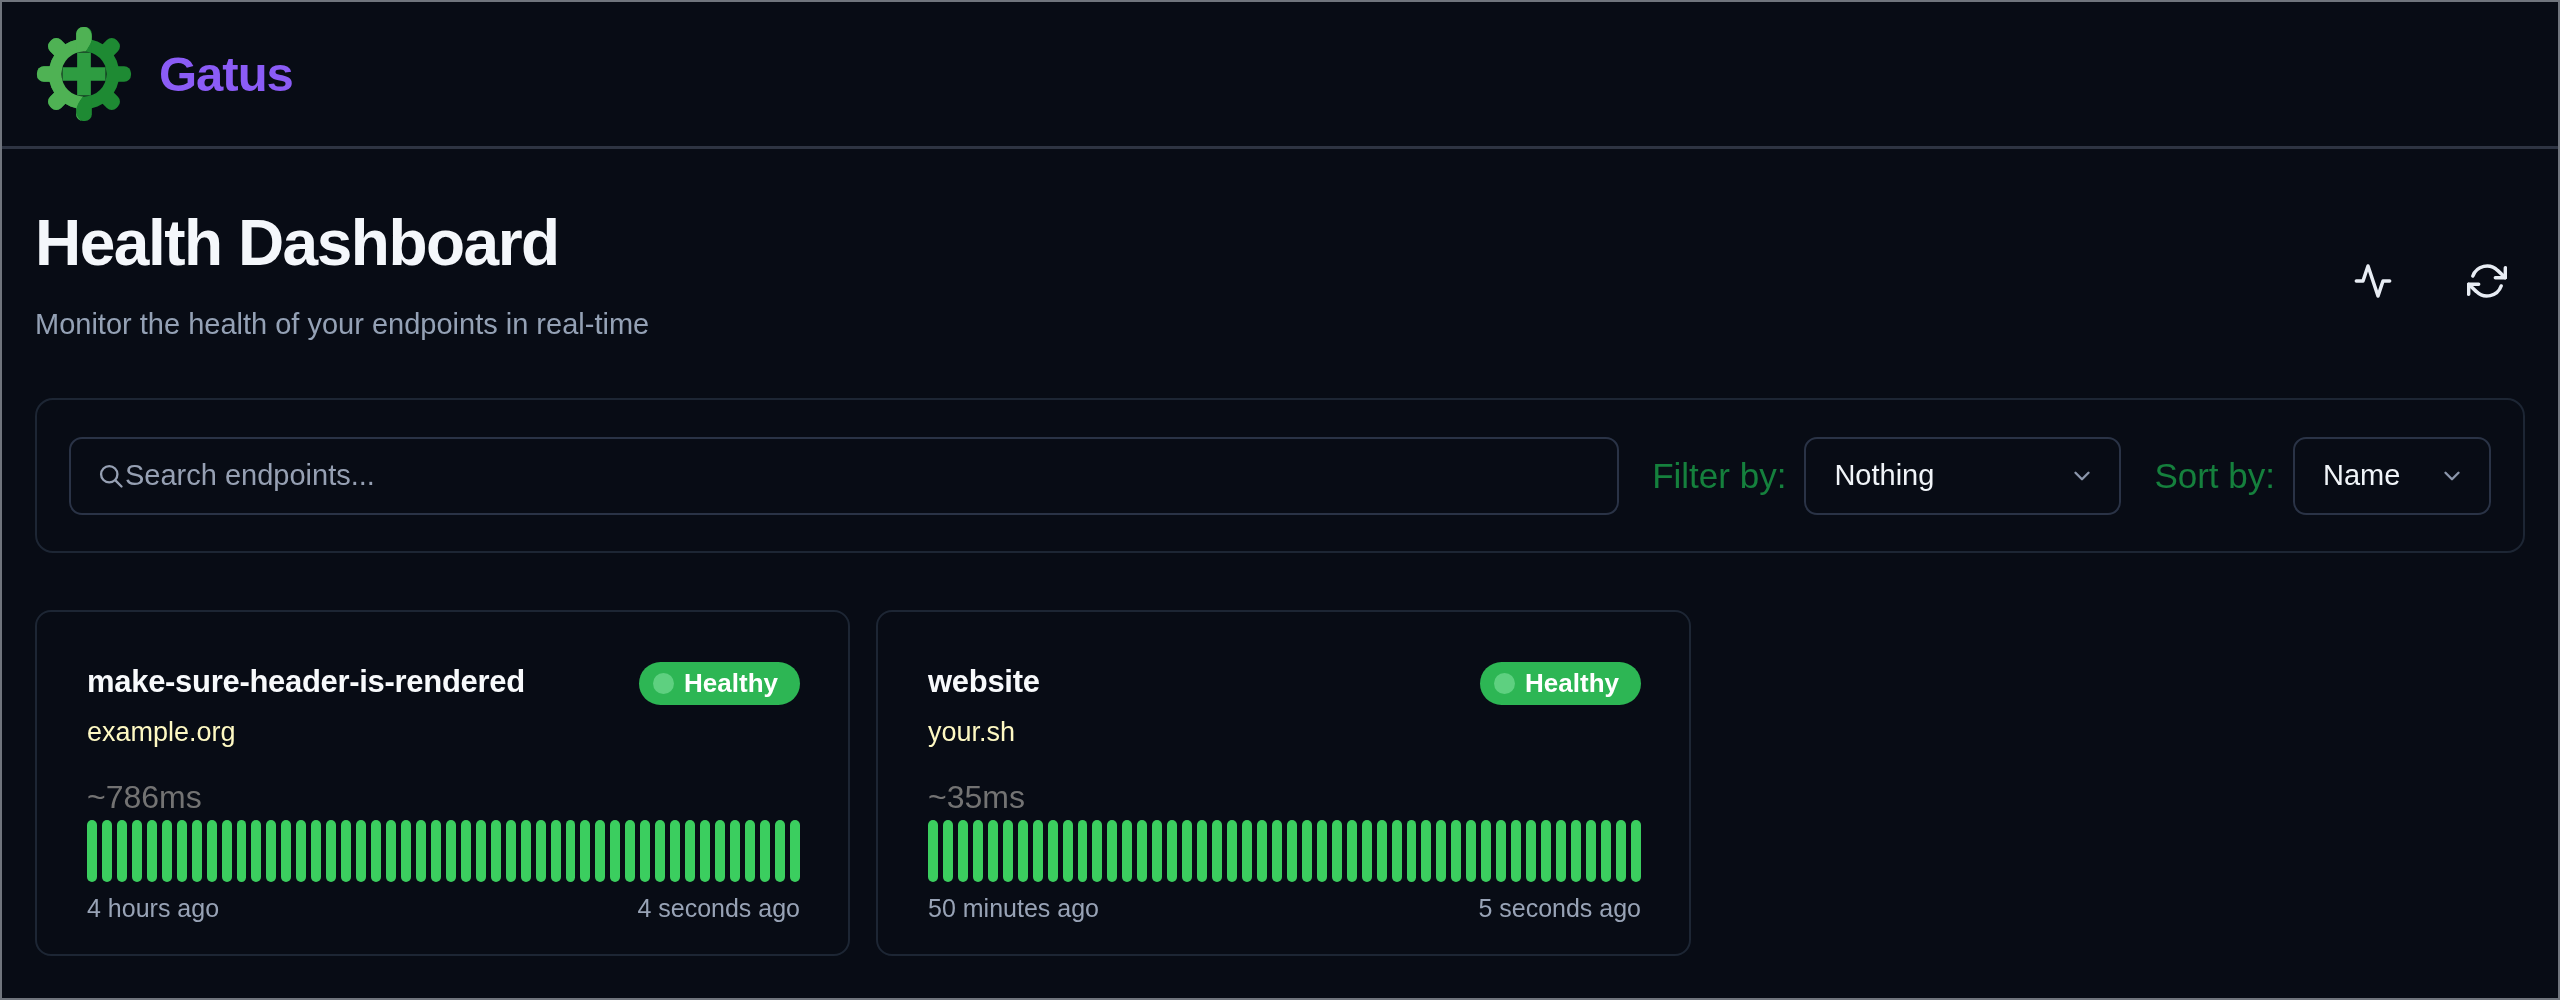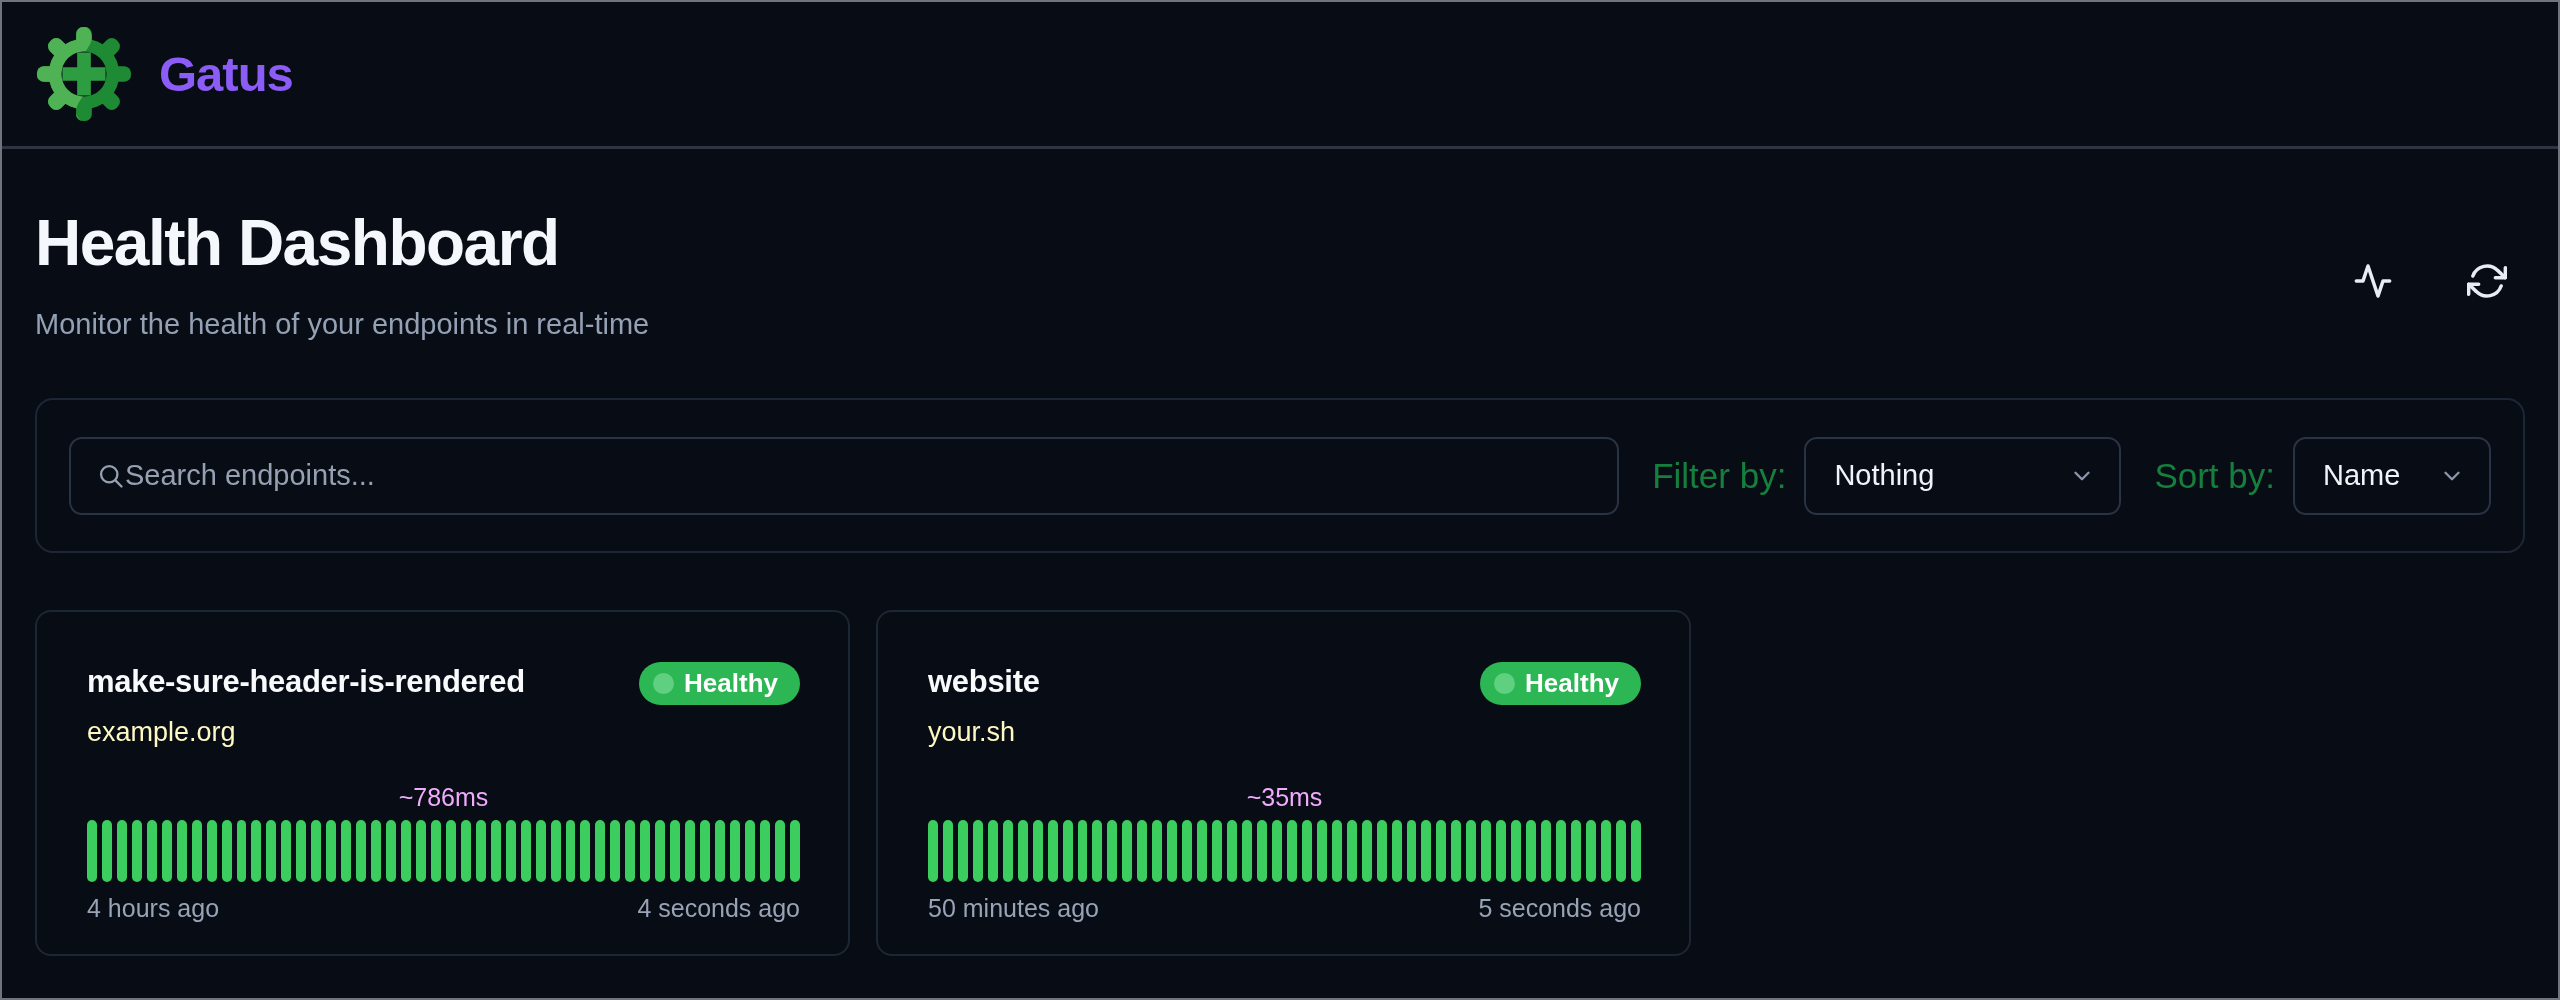--- a/index.html
+++ b/index.html
@@ -111,21 +111,21 @@
     background:#2DB654;
     border-radius:22px;
     display:flex; align-items:center; gap:10px;
     padding:0 22px 0 14px;
     flex:0 0 auto;
   }
   .badge .dot{ width:21px; height:21px; border-radius:50%; background:#5ED080; }
   .badge .badge-label{ font-size:26px; font-weight:bold; color:#FFFFFF; }
 
   .card-host{ margin-top:12px; font-size:27px; color:#fef9c3; line-height:30px; }
-  .latency{ margin-top:36px; font-size:25px; color:#f0abfc; line-height:28px; text-align:center; }
+  .latency{ margin-top:36px; font-size:32px; color:#737373; line-height:28px; text-align:left; }
 
   .bars{ margin-top:9px; height:62px; display:flex; gap:5px; align-items:stretch; }
   .bar{ flex:1; border-radius:6px; background:#3BCE5F; cursor:pointer; }
 
   .bar-times{
     margin-top:12px;
     display:flex; justify-content:space-between;
     font-size:25px; color:#98A3B6; line-height:28px;
   }
 </style>

